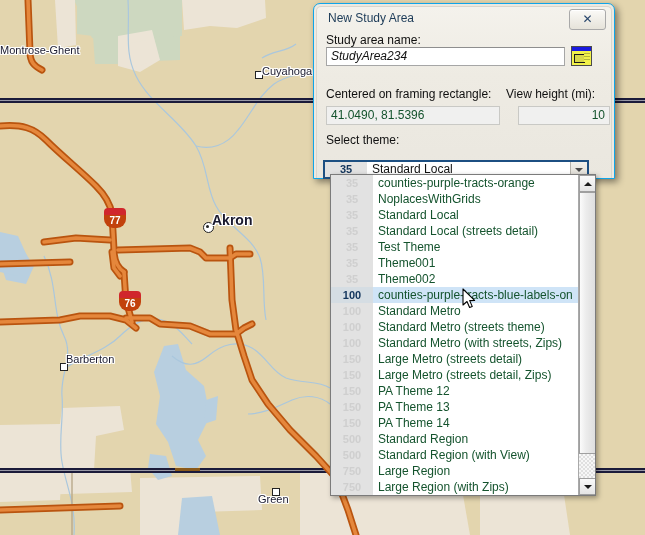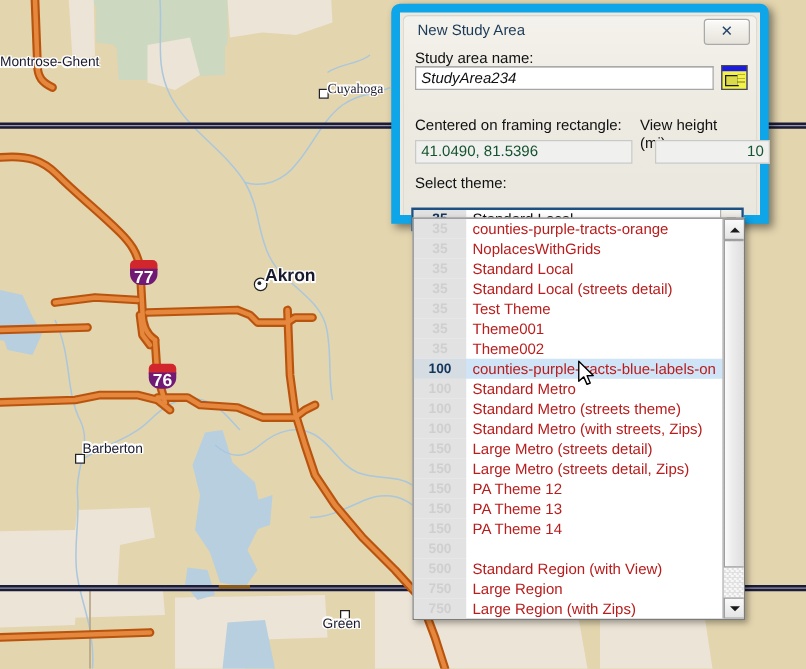--- a/index.html
+++ b/index.html
@@ -19,29 +19,29 @@
                 1px 1px 0 #fff,-1px -1px 0 #fff,1px -1px 0 #fff,-1px 1px 0 #fff;
     pointer-events:none;
   }
   .maplabel.big{font-size:14px;font-weight:bold;}
   .citysq{position:absolute;width:6px;height:6px;background:#fff;border:1px solid #222;}
   .citydot{position:absolute;width:9px;height:9px;border:1px solid #222;border-radius:50%;background:#fff;}
   .citydot:after{content:"";position:absolute;left:2px;top:2px;width:3px;height:3px;background:#222;border-radius:50%;}
 
   .shield{position:absolute;width:22px;height:20px;}
   .shield .top{position:absolute;left:0;top:0;width:22px;height:8px;background:#d0262c;border-radius:4px 4px 0 0;}
-  .shield .bot{position:absolute;left:0;top:7px;width:22px;height:13px;background:#701a75;
-                border-radius:0 0 9px 9px;color:#fff;font-size:14px;font-weight:bold;
+  .shield .bot{position:absolute;left:0;top:7px;width:22px;height:13px;background:#c2410c;
+                border-radius:0 0 9px 9px;color:#fff;font-size:10px;font-weight:bold;
                 text-align:center;line-height:12px;font-family:"Liberation Sans",sans-serif;}
 
   
   #dialog{
     position:absolute;left:313px;top:3px;width:302px;height:176px;
     background:#ece9e1;
-    border:7px solid #0ea5e9;
+    border:1px solid #0ea5e9;
     border-radius:7px 7px 0 0;
     box-shadow:3px 3px 7px rgba(0,0,0,.45);
     box-sizing:border-box;
   }
   #dlg-inner{
     position:absolute;left:2px;top:2px;right:2px;bottom:0;
     border:1px solid #d9d6ce;border-bottom:none;border-radius:5px 5px 0 0;
     background:linear-gradient(to bottom,#f4f2ec 0%,#eeebe3 40%,#eae7df 100%);
     box-sizing:border-box;
   }
@@ -120,21 +120,21 @@
     background:#fff;border:1px solid #7b7b7b;box-sizing:border-box;
     box-shadow:2px 2px 5px rgba(0,0,0,.35);
     overflow:hidden;
   }
   .opt{position:relative;height:16px;width:100%;box-sizing:border-box;cursor:default;}
   .opt .n{
     position:absolute;left:0;top:0;width:42px;height:16px;background:#e2e2e2;
     color:#cfcfcf;font-weight:bold;font-size:11px;text-align:center;line-height:16px;
     font-family:"Liberation Sans",sans-serif;
   }
-  .opt .t{position:absolute;left:47px;top:0;height:16px;font-size:12px;color:#b91c1c;
+  .opt .t{position:absolute;left:47px;top:0;height:16px;font-size:12px;color:#14532d;
           line-height:16px;white-space:nowrap;font-family:"Liberation Sans",sans-serif;}
   .opt.sel{background:#cfe4f7;}
   .opt.sel .n{background:#d5dde3;color:#13355c;}
 
   
   #dl-sb{position:absolute;right:0;top:0;width:17px;height:100%;background:#f0f0f0;
          border-left:1px solid #a9a9a9;box-sizing:border-box;}
   .sbbtn{position:absolute;left:0;width:17px;height:17px;
          background:linear-gradient(to bottom,#fafafa,#e4e4e4);
          border:1px solid #9f9f9f;box-sizing:border-box;cursor:pointer;}
@@ -228,21 +228,21 @@
       <path d="M0,510 L60,508 L120,506"></path>
     </g>
   </svg>
 
   <div class="citysq" style="left:255px;top:71px;"></div>
   <div class="citydot" style="left:203px;top:222px;"></div>
   <div class="citysq" style="left:60px;top:363px;"></div>
   <div class="citysq" style="left:272px;top:488px;"></div>
 
   <div class="maplabel" style="left:0px;top:44px;">Montrose-Ghent</div>
-  <div class="maplabel" style="left:262px;top:65px;font-family:Liberation Serif, serif;">Cuyahoga</div>
+  <div class="maplabel" style="left:262px;top:65px;">Cuyahoga</div>
   <div class="maplabel big" style="left:212px;top:212px;">Akron</div>
   <div class="maplabel" style="left:66px;top:353px;">Barberton</div>
   <div class="maplabel" style="left:258px;top:493px;">Green</div>
 
   <div class="shield" style="left:104px;top:208px;">
     <div class="top"></div>
     <div class="bot">77</div>
   </div>
   <div class="shield" style="left:119px;top:291px;">
     <div class="top"></div>
@@ -358,20 +358,21 @@
       <div class="opt">
         <div class="n">150</div>
         <div class="t">PA Theme 13</div>
       </div>
       <div class="opt">
         <div class="n">150</div>
         <div class="t">PA Theme 14</div>
       </div>
       <div class="opt">
         <div class="n">500</div>
+        <div class="t">Standard Region</div>
       </div>
       <div class="opt">
         <div class="n">500</div>
         <div class="t">Standard Region (with View)</div>
       </div>
       <div class="opt">
         <div class="n">750</div>
         <div class="t">Large Region</div>
       </div>
       <div class="opt">

